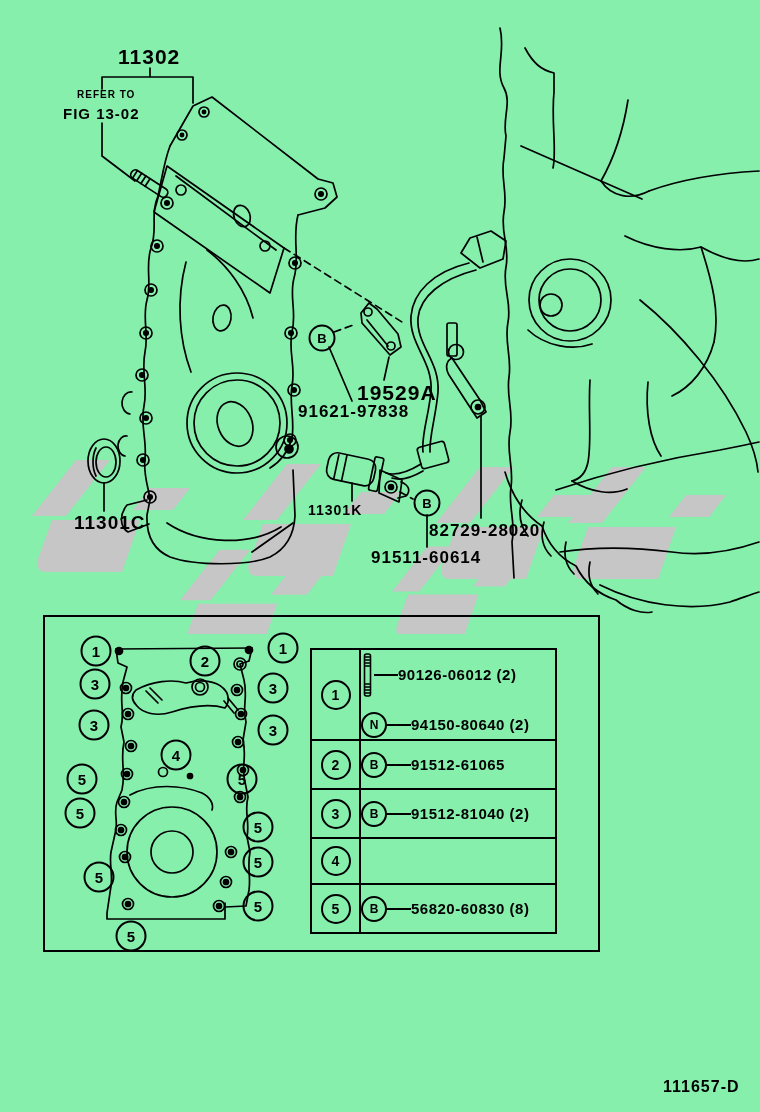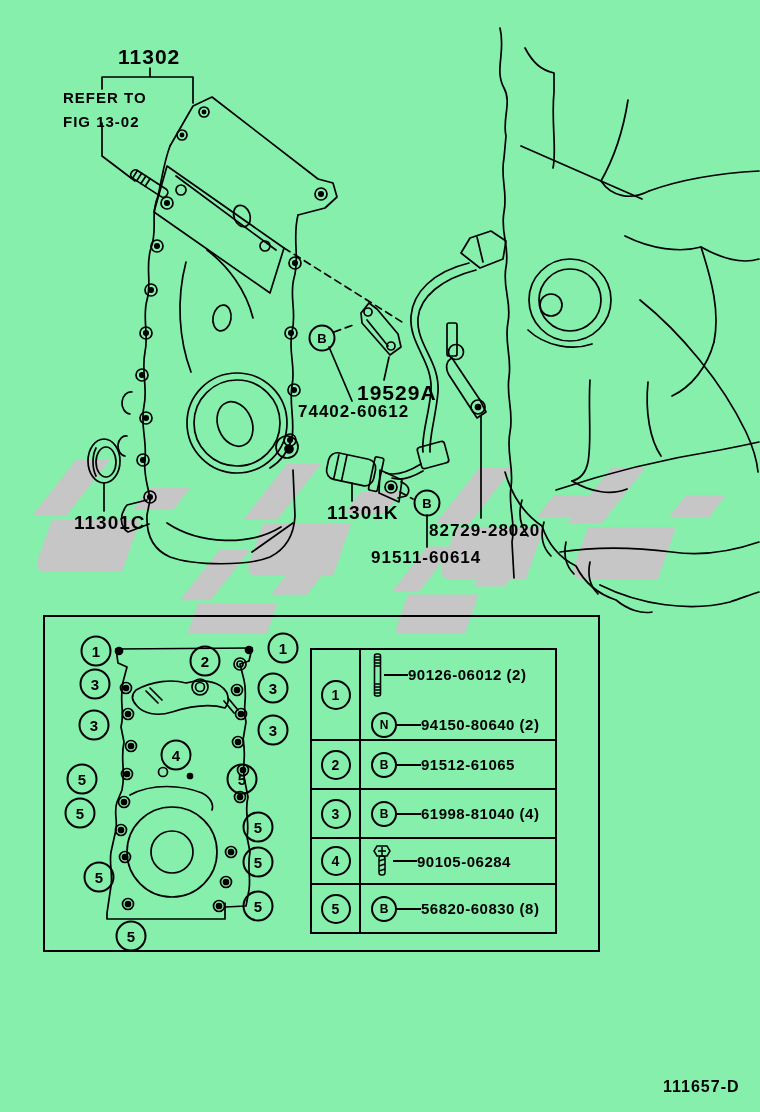--- a/index.html
+++ b/index.html
@@ -15,21 +15,21 @@
            display:flex;align-items:center;justify-content:center;font-size:15px;font-weight:bold;
            transform:translate(-50%,-50%);color:#000;background:transparent;}
   .bigbox{position:absolute;left:43px;top:615px;width:553px;height:333px;border:2px solid #000;}
   .ptable{position:absolute;left:310px;top:648px;width:243px;border:2px solid #000;
           display:flex;flex-direction:column;background:transparent;}
   .trow{display:flex;border-top:2px solid #000;}
   .trow:first-child{border-top:none;}
   .tnum{width:47px;border-right:2px solid #000;display:flex;align-items:center;justify-content:center;}
   .tnum .ncirc{width:26px;height:26px;border:2px solid #000;border-radius:50%;display:flex;
                align-items:center;justify-content:center;font-size:14px;font-weight:bold;}
-  .tcell{flex:1;display:flex;flex-direction:column;justify-content:center;gap:14px;padding-left:10px;}
+  .tcell{flex:1;display:flex;flex-direction:column;justify-content:center;gap:14px;padding-left:0;}
   .titem{display:flex;align-items:center;}
   .badge{width:22px;height:22px;border:2px solid #000;border-radius:50%;display:flex;flex:none;
          align-items:center;justify-content:center;font-size:12px;font-weight:bold;}
   .tline{display:inline-block;width:24px;height:0;border-top:2px solid #000;flex:none;}
   .tpart{font-size:15px;font-weight:bold;letter-spacing:0.5px;white-space:pre;}
   .icn{flex:none;display:flex;align-items:center;justify-content:center;}
 </style>
 </head>
 <body>
 
@@ -261,26 +261,26 @@
           <circle cx="219" cy="906" r="2.5" fill="#000"></circle>
     </g>
   </g>
 </svg>
 
 <div class="bigbox"></div>
 
 <div>
 
 <div class="plabel" style="left: 118px; top: 46px; font-size: 21px;">11302</div>
-      <div class="plabel" style="left: 63px; top: 90px; font-size: 15px;">REFER TO</div>
-      <div class="plabel" style="left: 63px; top: 114px; font-size: 15px;">FIG 13-02</div>
+      <div class="plabel" style="left: 77px; top: 90px; font-size: 10px;">REFER TO</div>
+      <div class="plabel" style="left: 63px; top: 106px; font-size: 15px;">FIG 13-02</div>
       <div class="plabel" style="left: 357px; top: 382px; font-size: 21px;">19529A</div>
-      <div class="plabel" style="left: 298px; top: 403px; font-size: 17px;">74402-60612</div>
+      <div class="plabel" style="left: 298px; top: 403px; font-size: 17px;">91621-97838</div>
       <div class="plabel" style="left: 74px; top: 513px; font-size: 19px;">11301C</div>
-      <div class="plabel" style="left: 327px; top: 503px; font-size: 19px;">11301K</div>
+      <div class="plabel" style="left: 308px; top: 503px; font-size: 14px;">11301K</div>
       <div class="plabel" style="left: 429px; top: 522px; font-size: 17px;">82729-28020</div>
       <div class="plabel" style="left: 371px; top: 549px; font-size: 17px;">91511-60614</div>
     </div>
 
 <div>
 
 <div class="cletter" style="left: 322px; top: 338px;">B</div>
       <div class="cletter" style="left: 427px; top: 503px;">B</div>
     </div>
 
@@ -340,49 +340,35 @@
     </div>
   </div>
   <div class="trow" style="height:47px">
     <div class="tnum">
           <span class="ncirc">3</span>
         </div>
     <div class="tcell">
       <div class="titem">
         <span class="badge">B</span>
         <span class="tline"></span>
-        <span class="tpart">61998-81040 (4)</span>
+        <span class="tpart">91512-81040 (2)</span>
       </div>
     </div>
   </div>
   <div class="trow" style="height:44px">
     <div class="tnum">
           <span class="ncirc">4</span>
         </div>
+  </div>
+  <div class="trow" style="height:47px">
+    <div class="tnum">
+          <span class="ncirc">5</span>
+        </div>
     <div class="tcell">
       <div class="titem">
-        <span class="icn">
-          <svg width="22" height="34" viewBox="0 0 22 34" fill="none" stroke="#000" stroke-width="1.5">
-            <polygon points="3,7 6,2 16,2 19,7 16,12 6,12"></polygon>
-            <path d="M 7,7 H 15 M 11,3 V 11"></path>
-            <rect x="8" y="12" width="6" height="19" rx="2.5"></rect>
-            <path d="M 8,17 L 14,15 M 8,22 L 14,20 M 8,27 L 14,25"></path>
-          </svg>
-        </span>
-        <span class="tline"></span>
-        <span class="tpart">90105-06284</span>
-      </div>
-    </div>
-  </div>
-  <div class="trow" style="height:47px">
-    <div class="tnum">
-          <span class="ncirc">5</span>
-        </div>
-    <div class="tcell">
-      <div class="titem">
         <span class="badge">B</span>
         <span class="tline"></span>
         <span class="tpart">56820-60830 (8)</span>
       </div>
     </div>
   </div>
 </div>
 
 <div class="plabel" style="left:663px;top:1079px;font-size:16px">111657-D</div>
 

